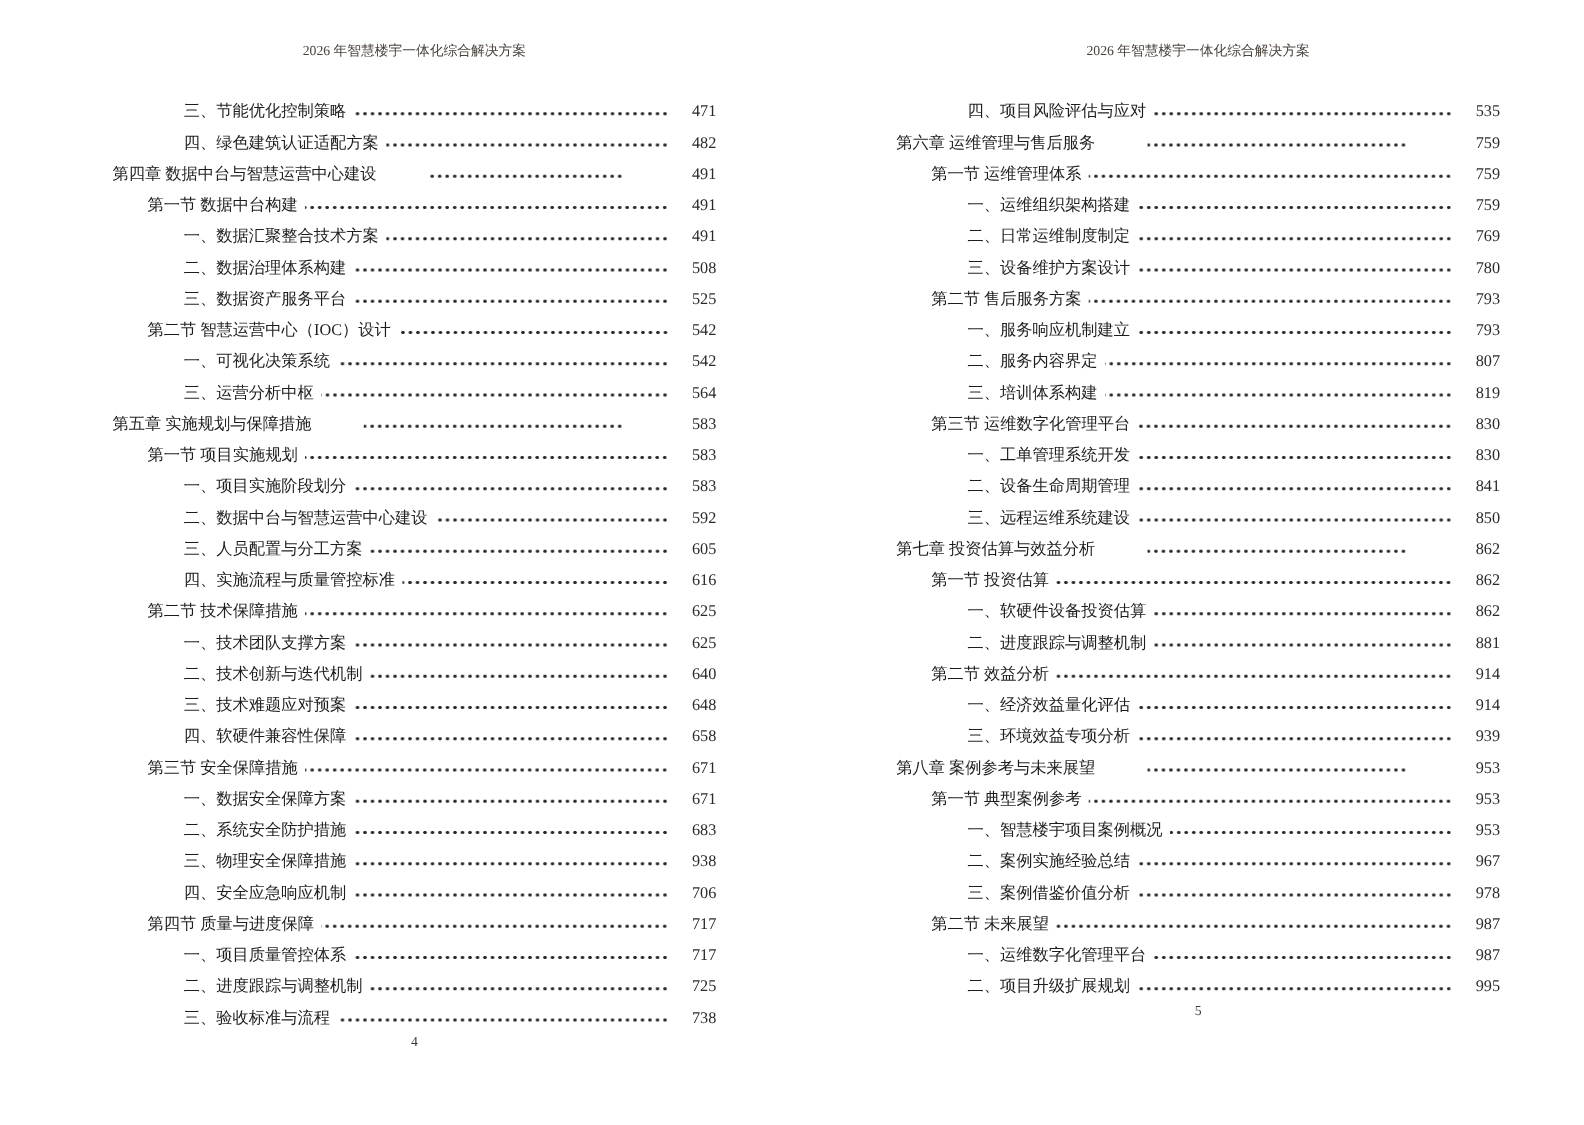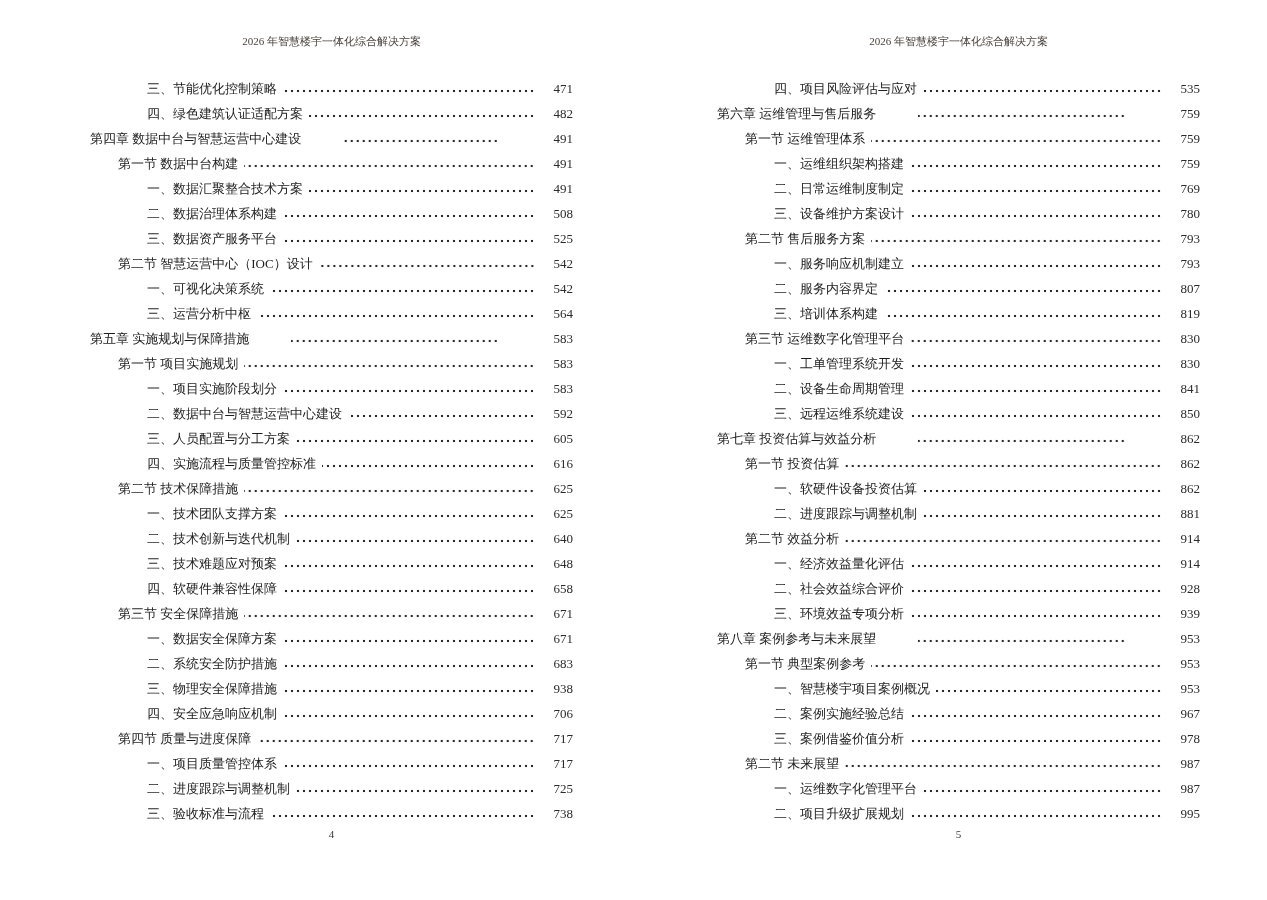--- a/index.html
+++ b/index.html
@@ -319,25 +319,20 @@
     <span class="toc-title">第二节 效益分析</span>
     <span class="leader"></span>
     <span class="toc-page">914</span>
   </div>
         <div class="toc-row lv-item">
     <span class="toc-title">一、经济效益量化评估</span>
     <span class="leader"></span>
     <span class="toc-page">914</span>
   </div>
         <div class="toc-row lv-item">
-    <span class="toc-title">二、社会效益综合评价</span>
-    <span class="leader"></span>
-    <span class="toc-page">928</span>
-  </div>
-        <div class="toc-row lv-item">
     <span class="toc-title">三、环境效益专项分析</span>
     <span class="leader"></span>
     <span class="toc-page">939</span>
   </div>
         <div class="toc-row lv-chapter">
     <span class="toc-title">第八章 案例参考与未来展望</span>
     <span class="leader"></span>
     <span class="toc-page">953</span>
   </div>
         <div class="toc-row lv-section">

